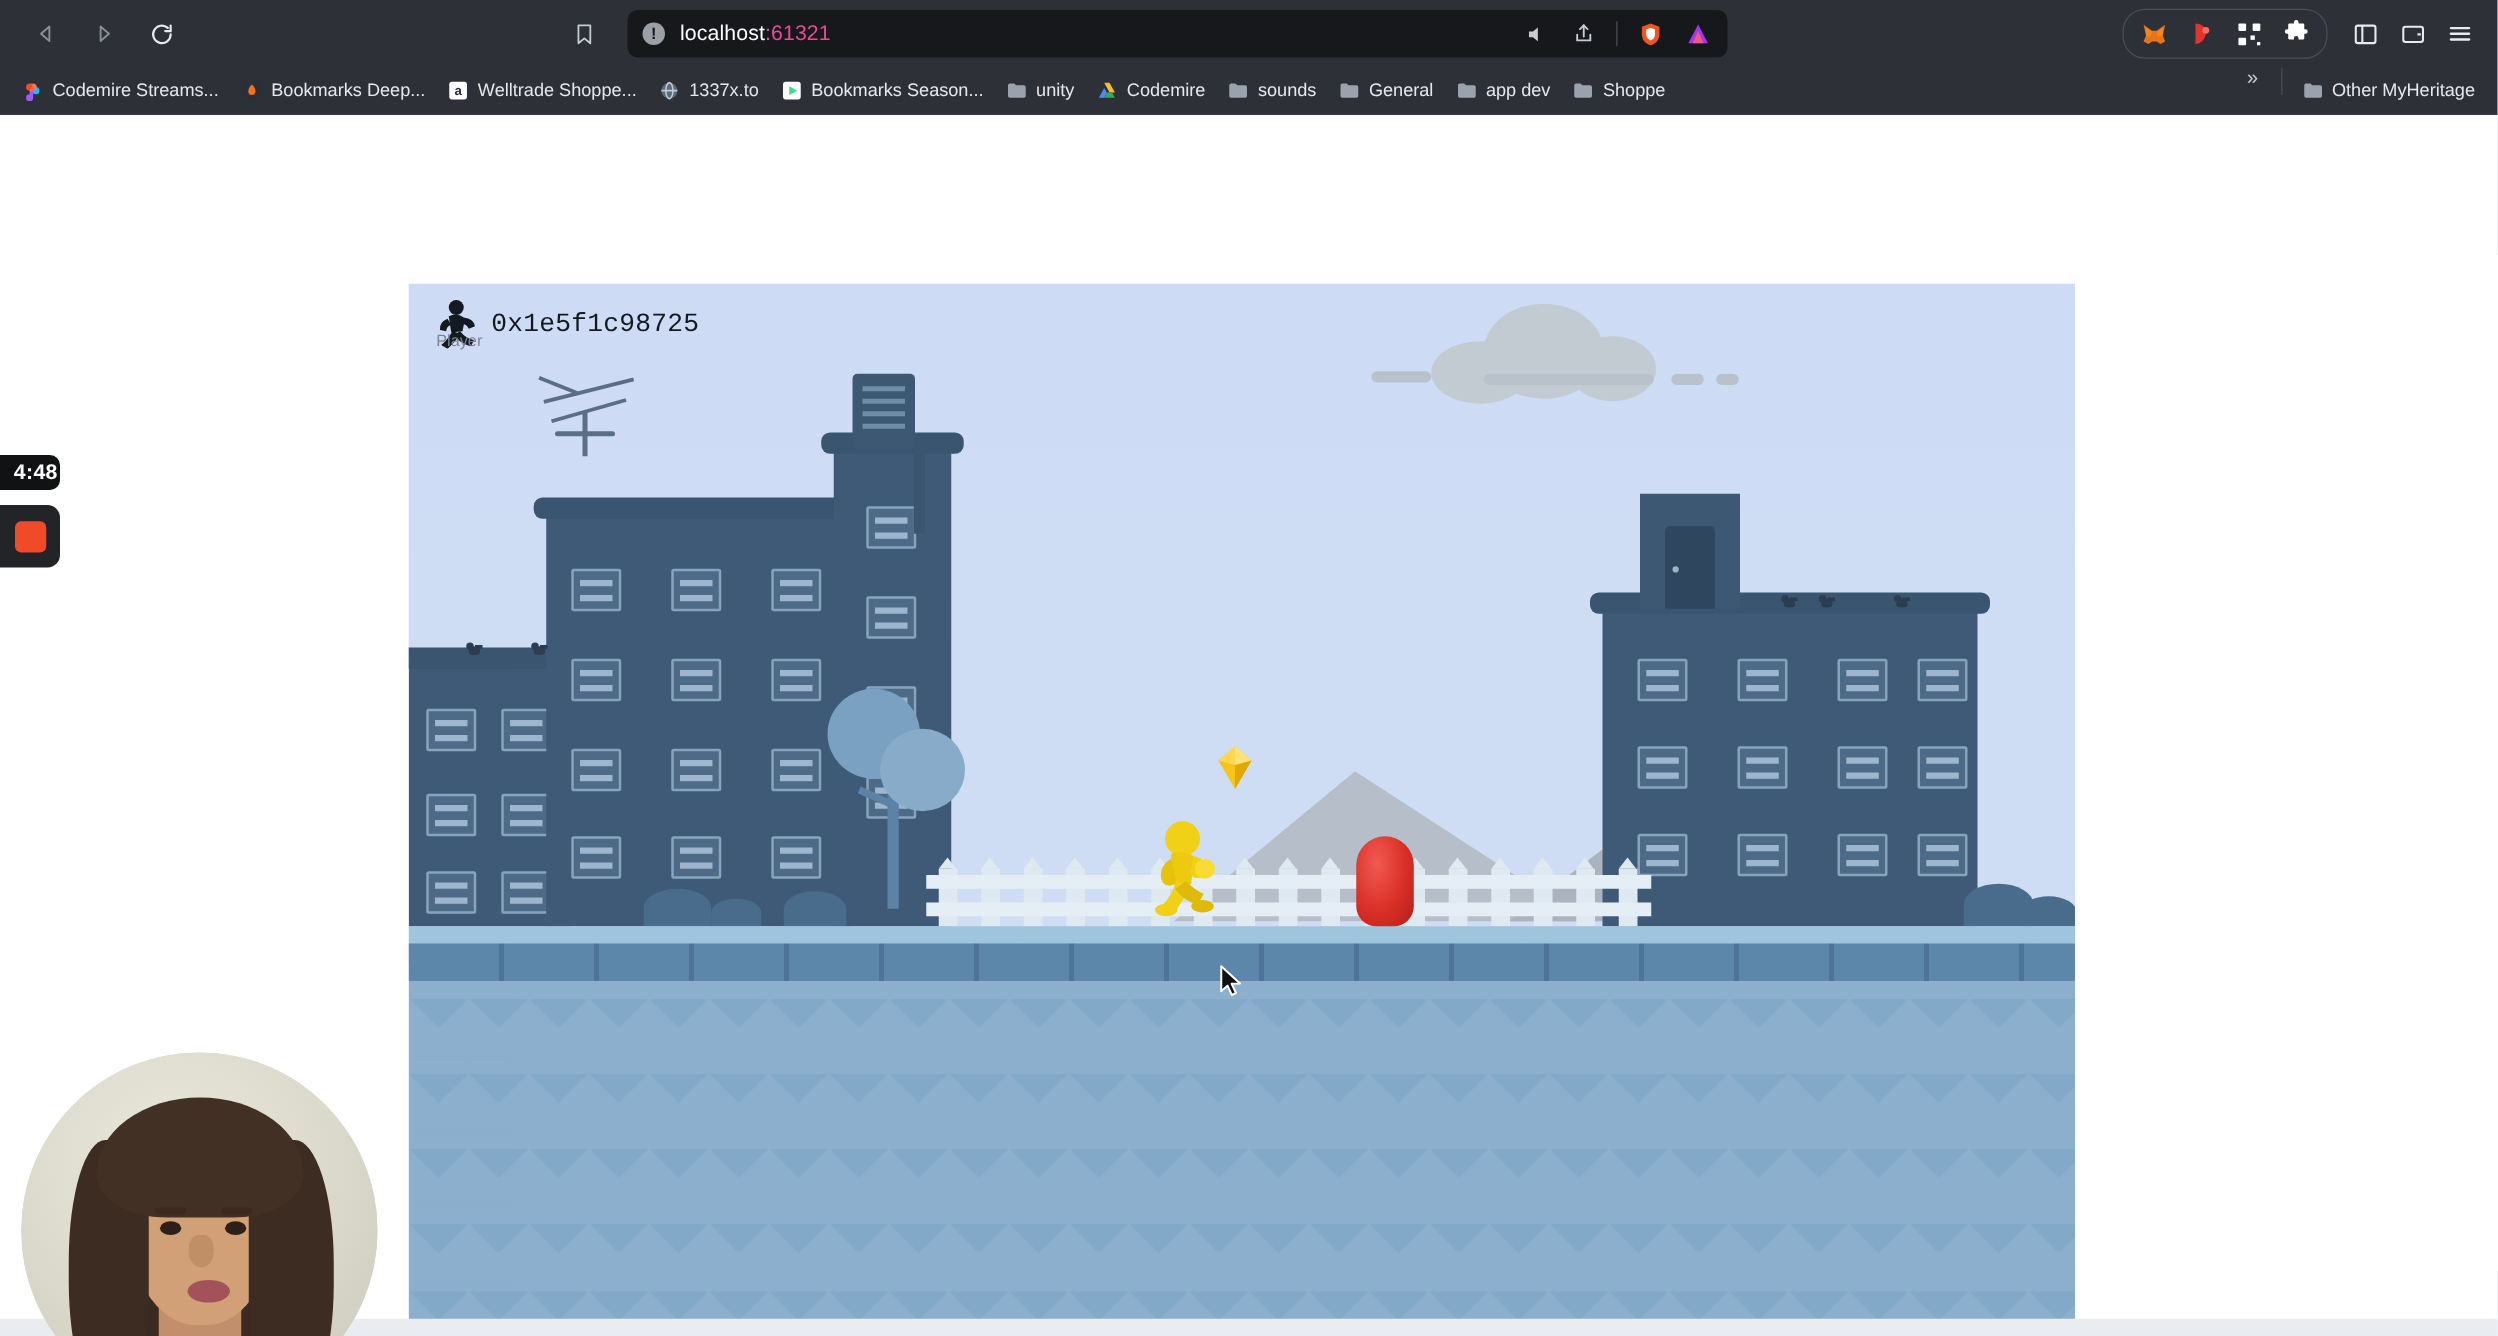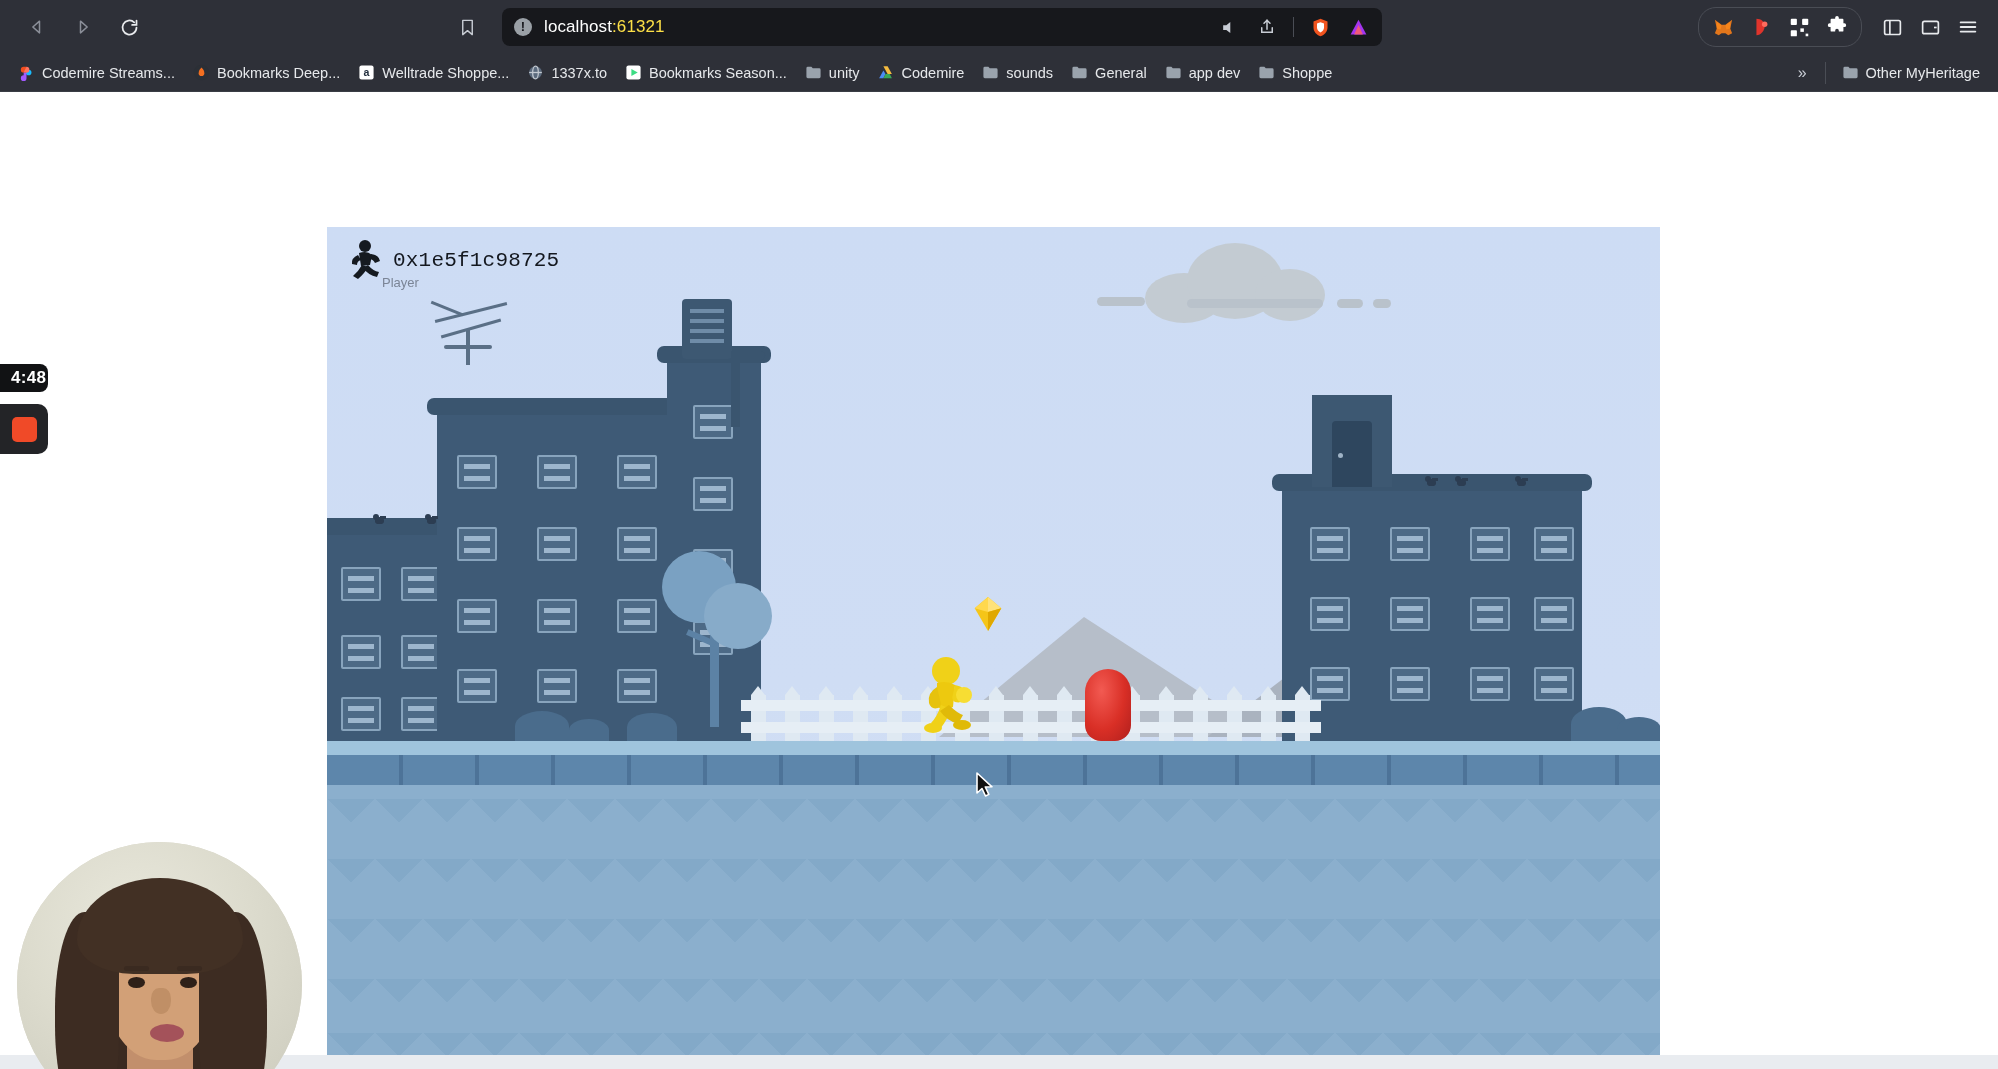--- a/index.html
+++ b/index.html
@@ -34,41 +34,41 @@
     display:flex; align-items:center; padding:0 12px; margin-left:18px;
     cursor:text;
   }
   .site-info-icon {
     width:18px; height:18px; border-radius:50%; background:#9aa0a6;
     color:#17181c; font-size:13px; font-weight:bold; line-height:18px;
     text-align:center; margin-right:12px; flex:none; cursor:pointer;
   }
   #url-text { font-size:17px; color:#f1f3f4; letter-spacing:.1px; }
   #url-text .host { color:#ffffff; }
-  #url-text .port { color:#fde047; }
+  #url-text .port { color:#ec4899; }
   .omni-right { margin-left:auto; display:flex; align-items:center; gap:14px; }
   .omni-icon {
     width:24px; height:24px; display:flex; align-items:center;
     justify-content:center; cursor:pointer; color:#c8ccd4;
   }
   .vsep { width:1px; height:20px; background:#4a4d55; }
 
   .toolbar-right { display:flex; align-items:center; gap:6px; margin-left:10px; }
   .ext-group {
     display:flex; align-items:center; gap:6px; padding:3px 8px;
     border:1px solid #4a4d55; border-radius:18px; margin-right:8px;
   }
   .ticon {
     width:32px; height:32px; border-radius:6px; display:flex;
     align-items:center; justify-content:center; cursor:pointer; color:#e8eaed;
   }
 
   
   #bookmarks-bar {
-    height:38px; display:flex; align-items:center; gap:2px;
+    height:38px; display:flex; gap:2px;
     padding:0 10px; background:#2e3038; border-bottom:1px solid #3a3d45;
     white-space:nowrap; overflow:hidden;
   }
   .bm {
     display:flex; align-items:center; gap:7px; padding:5px 8px;
     border-radius:5px; cursor:pointer; flex:none;
   }
   .bm-label { font-size:14.5px; color:#e6e8eb; }
   .bm-ico { width:17px; height:17px; flex:none; display:block; }
   .bm-spacer { flex:1; }
@@ -710,21 +710,21 @@
           <path d="M10 14 q8 -3 13 2 l-2 10 l-9 1 z"></path>
           <path d="M22 15 q8 1 9 7 l-5 2 q-2 -4 -6 -4 z"></path>
           <path d="M9 16 q-7 3 -6 9 l5 1 q0 -4 4 -5 z"></path>
           <path d="M13 26 q-4 7 -9 11 l5 3 q7 -6 10 -12 z"></path>
           <path d="M19 26 q5 6 11 7 l-2 5 q-9 -2 -14 -9 z"></path>
         </svg>
         <div class="hud-text">
           <div id="player-addr">0x1e5f1c98725</div>
         </div>
       </div>
-      <div id="player-label-wrap" style="position:absolute;left:22px;top:48px;z-index:20;margin-left:33px;">
+      <div id="player-label-wrap" style="position:absolute;left:22px;top:38px;z-index:20;">
         <div style="font-size:13px;color:#7b8596;">Player</div>
       </div>
 
       <div id="cursor">
         <svg width="20" height="26" viewBox="0 0 20 26">
           <path d="M2 1 L2 21 L7 16.5 L10.5 24 L13.8 22.4 L10.3 15 L17 14.8 Z" fill="#111" stroke="#fff" stroke-width="1.6" stroke-linejoin="round"></path>
         </svg>
       </div>
     </div>
 

